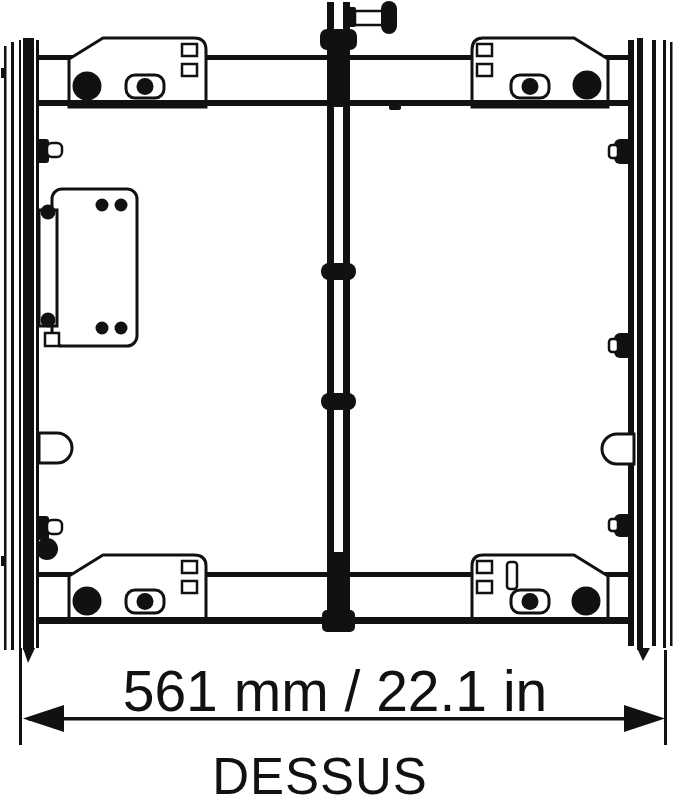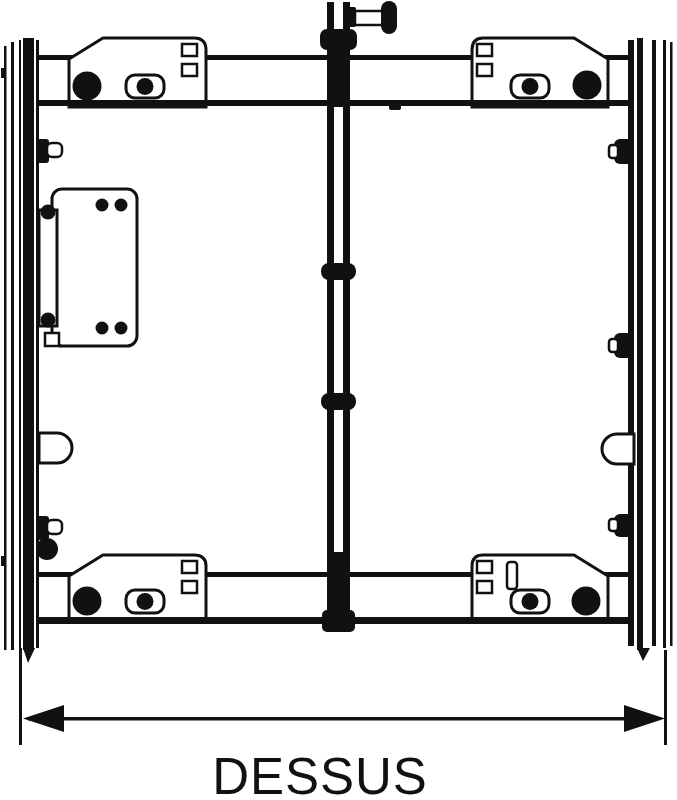--- a/index.html
+++ b/index.html
@@ -164,16 +164,17 @@
 
     <g>
       <rect class="ink" x="19" y="648" width="3" height="97"></rect>
       <rect class="ink" x="664" y="650" width="3" height="95"></rect>
       <rect class="ink" x="28" y="717" width="612" height="3.5"></rect>
       <polygon class="ink" points="23,718.5 64,705 64,732"></polygon>
       <polygon class="ink" points="665,718.5 624,705 624,732"></polygon>
     </g>
   </svg>
 
+  <div class="label dim-label">561 mm / 22.1 in</div>
 
   <div class="label view-label">DESSUS</div>
 
 </div>
 
 </body></html>

